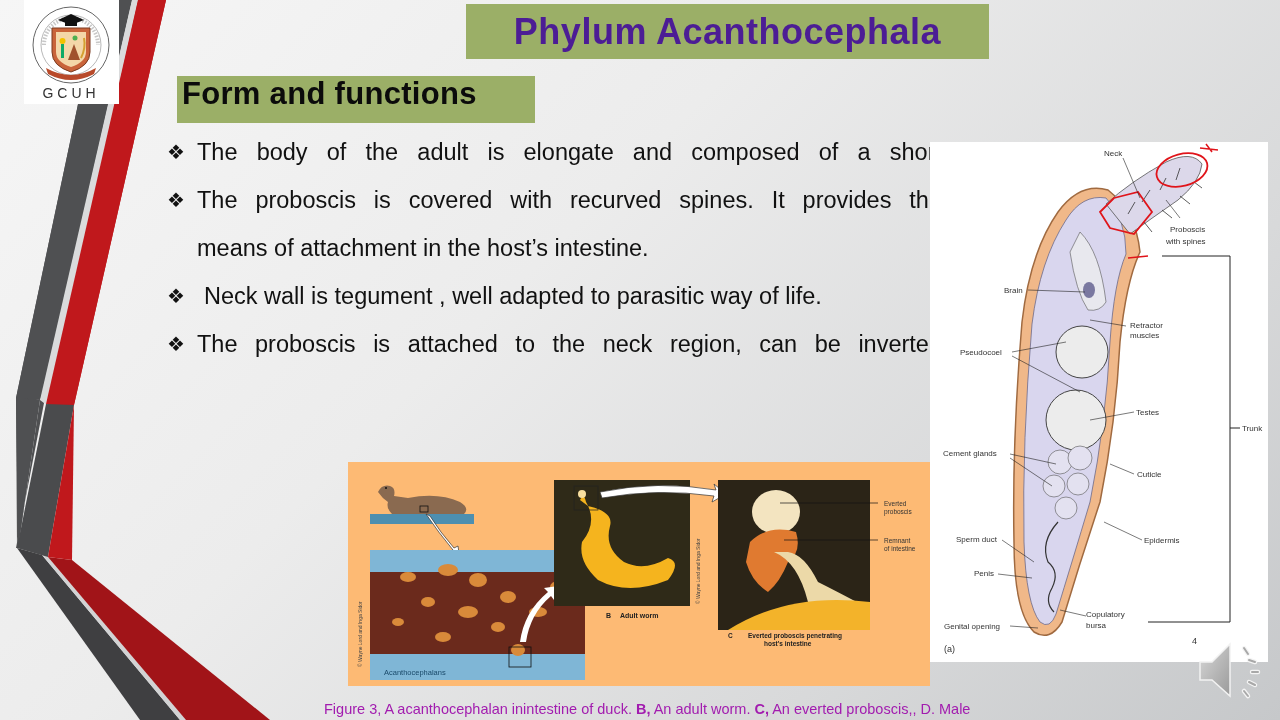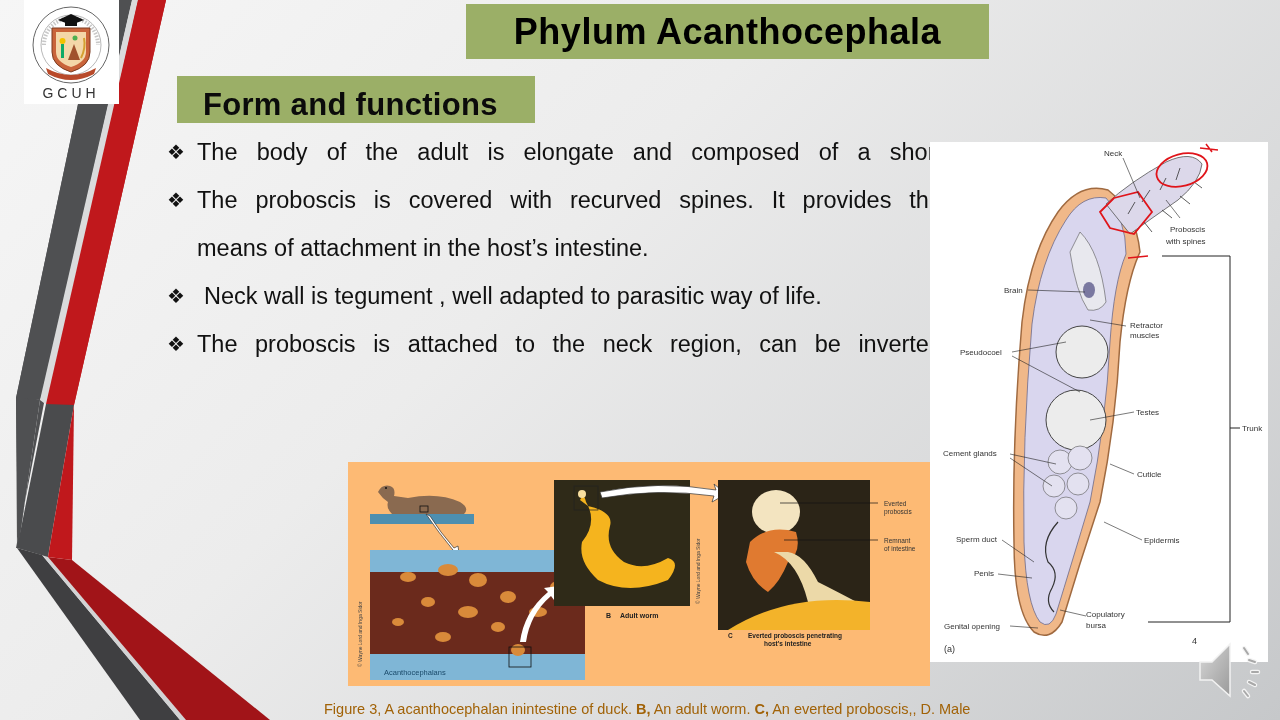--- a/index.html
+++ b/index.html
@@ -14,44 +14,44 @@
   .logo-box {
     position: absolute; left: 0; top: 0; width: 95px; height: 104px;
     background: #ffffff;
     margin-left: 24px;
   }
   .title-box {
     position: absolute; left: 466px; top: 4px; width: 523px; height: 55px;
     background: #9baf67;
     display: flex; align-items: center; justify-content: center;
   }
-  .title-box span { font-weight: bold; font-size: 36px; color: #000000; letter-spacing: 0.5px; }
+  .title-box span { font-weight: bold; font-size: 36px; color: #4c1d95; letter-spacing: 0.5px; }
   .subtitle-box {
     position: absolute; left: 177px; top: 76px; width: 358px; height: 47px;
     background: #9baf67;
-    display: flex; align-items: flex-end; padding-left: 26px;
+    display: flex; align-items: flex-start; padding-left: 5px;
   }
   .subtitle-box span { font-weight: bold; font-size: 31px; color: #0b0b0b; letter-spacing: 0.3px; }
   .bullets { position: absolute; left: 167px; top: 128px; width: 775px; }
   .bullet { position: relative; font-size: 23.5px; color: #111; line-height: 48px; padding-left: 30px; text-align: justify; }
   .bullet .mark { position: absolute; left: 0; top: 0; font-size: 20px; width: 24px; }
   .bullet .ln1 { display: block; text-align: justify; text-align-last: justify; }
   .bullet .ln2 { display: block; }
   .bullet.single .ln1 { text-align-last: left; padding-left: 7px; }
   .figure-left {
     position: absolute; left: 348px; top: 462px; width: 582px; height: 224px;
     background: #fdba74;
   }
   .figure-right {
     position: absolute; left: 930px; top: 142px; width: 338px; height: 520px;
     background: #ffffff;
     text-align: center;
   }
   .caption {
-    position: absolute; left: 324px; top: 701px; font-size: 14.5px; color: #a16207; white-space: nowrap;
+    position: absolute; left: 324px; top: 701px; font-size: 14.5px; color: #a21caf; white-space: nowrap;
   }
   .caption b { font-weight: bold; }
   .speaker { position: absolute; left: 1196px; top: 640px; width: 72px; height: 62px; }
 </style>
 </head>
 <body>
 
 <div class="slide">
 
   <svg class="ribbons" viewBox="0 0 300 720">

